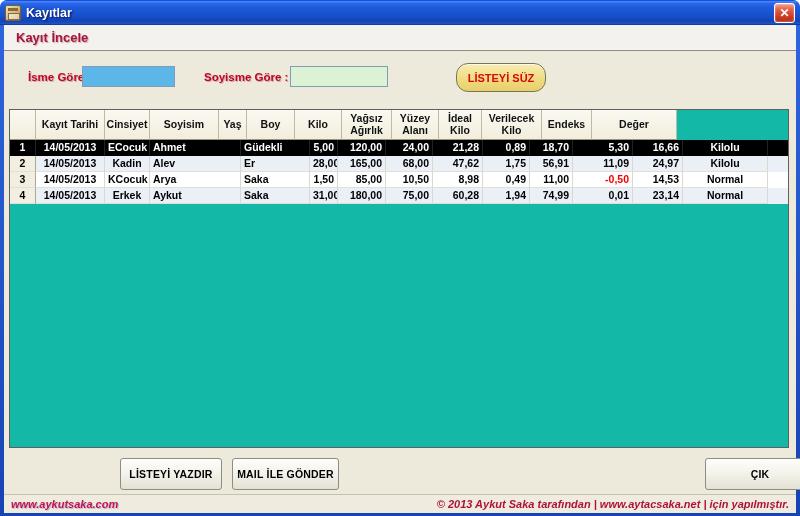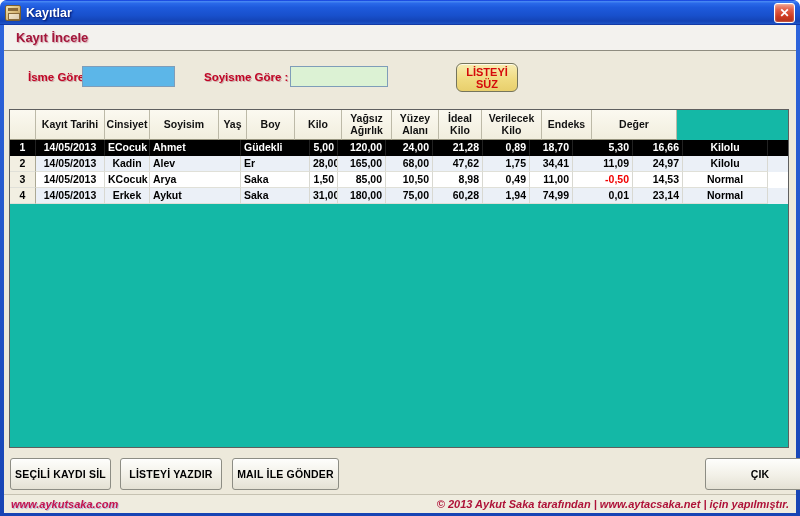--- a/index.html
+++ b/index.html
@@ -67,23 +67,23 @@
   .lbl1{ left:24px; }
   .lbl2{ left:200px; }
   .inp{
     position:absolute; top:41px; height:21px; box-sizing:border-box;
     border:1px solid #7F9DB9; font:bold 11px "Liberation Sans",sans-serif;
     padding:0 3px;
   }
   .inp1{ left:78px;  width:93px; background:#5CB6E8; }
   .inp2{ left:286px; width:98px; background:#DCF2D4; }
   .filter-btn{
-    position:absolute; left:452px; top:38px; width:62px; height:29px;
+    position:absolute; left:452px; top:38px; width:90px; height:29px;
     background:linear-gradient(180deg,#F8EDB2,#EFDA7E 60%,#E8CF6C);
-    border:1px solid #75755C; border-radius:6px;
+    border:1px solid #75755C; border-radius:12px;
     color:#D50A0A; font:bold 11px "Liberation Sans",sans-serif;
     cursor:pointer; box-shadow:inset 0 1px 0 rgba(255,255,255,.7);
   }
 
   
   .grid-container{
     position:absolute; left:5px; top:84px; width:780px; height:339px;
     background:#14b8a6; border:1px solid #5F5F5F; box-sizing:border-box;
     overflow:hidden;
   }
@@ -197,21 +197,21 @@
             <div class="grid-cell al-center rowhead" style="width: 26px;">2</div>
             <div class="grid-cell al-center" style="width: 69px;">14/05/2013</div>
             <div class="grid-cell al-center" style="width: 45px;">Kadin</div>
             <div class="grid-cell al-left" style="width: 91px;">Alev</div>
             <div class="grid-cell al-left" style="width: 69px;">Er</div>
             <div class="grid-cell al-right" style="width: 28px;">28,00</div>
             <div class="grid-cell al-right" style="width: 48px;">165,00</div>
             <div class="grid-cell al-right" style="width: 47px;">68,00</div>
             <div class="grid-cell al-right" style="width: 50px;">47,62</div>
             <div class="grid-cell al-right" style="width: 47px;">1,75</div>
-            <div class="grid-cell al-right" style="width: 43px;">34,41</div>
+            <div class="grid-cell al-right" style="width: 43px;">56,91</div>
             <div class="grid-cell al-right" style="width: 60px;">11,09</div>
             <div class="grid-cell al-right" style="width: 50px;">24,97</div>
             <div class="grid-cell al-center" style="width: 85px;">Kilolu</div>
           </div>
           <div class="grid-row">
             <div class="grid-cell al-center rowhead" style="width: 26px;">3</div>
             <div class="grid-cell al-center" style="width: 69px;">14/05/2013</div>
             <div class="grid-cell al-center" style="width: 45px;">KCocuk</div>
             <div class="grid-cell al-left" style="width: 91px;">Arya</div>
             <div class="grid-cell al-left" style="width: 69px;">Saka</div>
@@ -237,21 +237,20 @@
             <div class="grid-cell al-right" style="width: 50px;">60,28</div>
             <div class="grid-cell al-right" style="width: 47px;">1,94</div>
             <div class="grid-cell al-right" style="width: 43px;">74,99</div>
             <div class="grid-cell al-right" style="width: 60px;">0,01</div>
             <div class="grid-cell al-right" style="width: 50px;">23,14</div>
             <div class="grid-cell al-center" style="width: 85px;">Normal</div>
           </div>
         </div>
     </div>
 
-    <button class="act-btn b-del">SEÇİLİ KAYDI SİL</button>
     <button class="act-btn b-mail">MAIL İLE GÖNDER</button>
     <button class="act-btn b-print">LİSTEYİ YAZDIR</button>
     <button class="act-btn b-exit">ÇIK</button>
 
     <div class="statusbar">
       <span class="status-left">www.aykutsaka.com</span>
       <span class="status-right">© 2013 Aykut Saka tarafından  | www.aytacsaka.net  | için yapılmıştır.</span>
     </div>
 
   </div>

